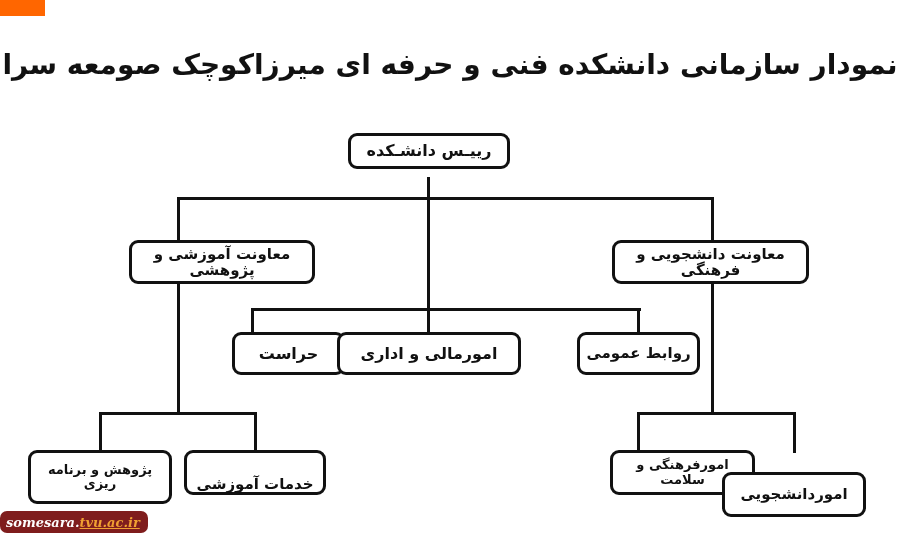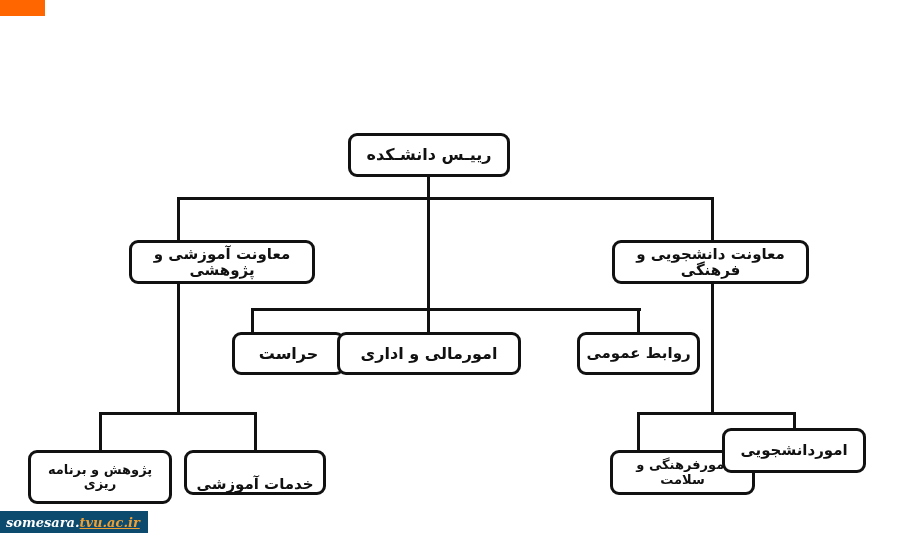--- a/index.html
+++ b/index.html
@@ -70,41 +70,42 @@
     white-space: nowrap;
   }
 </style>
 </head>
 <body>
 
 <div class="stage">
 
   <div class="corner-mark" style="background: rgb(255, 102, 0);"></div>
 
+  <div class="chart-title">نمودار سازمانی  دانشکده فنی و حرفه ای میرزاکوچک صومعه سرا</div>
 
   <div class="line" style="left:427px; top:177px; width:3px; height:157px;"></div>
   <div class="line" style="left:177px; top:197px; width:537px; height:3px;"></div>
   <div class="line" style="left:177px; top:197px; width:3px; height:46px;"></div>
   <div class="line" style="left:711px; top:197px; width:3px; height:46px;"></div>
 
   <div class="line" style="left:251px; top:308px; width:390px; height:3px;"></div>
   <div class="line" style="left:251px; top:308px; width:3px; height:27px;"></div>
   <div class="line" style="left:637px; top:308px; width:3px; height:27px;"></div>
 
   <div class="line" style="left:177px; top:284px; width:3px; height:131px;"></div>
   <div class="line" style="left:99px; top:412px; width:158px; height:3px;"></div>
   <div class="line" style="left:99px; top:412px; width:3px; height:41px;"></div>
   <div class="line" style="left:254px; top:412px; width:3px; height:41px;"></div>
 
   <div class="line" style="left:711px; top:284px; width:3px; height:131px;"></div>
   <div class="line" style="left:637px; top:412px; width:159px; height:3px;"></div>
   <div class="line" style="left:637px; top:412px; width:3px; height:41px;"></div>
   <div class="line" style="left:793px; top:412px; width:3px; height:41px;"></div>
 
-  <div class="node" style="left:348px; top:133px; width:162px; height:44px; font-size:16px;">
+  <div class="node" style="left:348px; top:133px; width:162px; height:36px; font-size:16px;">
     <span>رییـس دانشـکده</span>
   </div>
 
   <div class="node" style="left:85px; top:240px; width:186px; height:44px; font-size:15px;margin-left:44px;">
     <span>معاونت آموزشی و پژوهشی</span>
   </div>
 
   <div class="node" style="left:612px; top:240px; width:197px; height:44px; font-size:15px;">
     <span>معاونت دانشجویی و فرهنگی</span>
   </div>
@@ -126,22 +127,22 @@
   </div>
 
   <div class="node" style="left:184px; top:450px; width:142px; height:45px; font-size:15px;align-items:flex-end;">
     <span>خدمات آموزشی</span>
   </div>
 
   <div class="node" style="left:566px; top:450px; width:145px; height:45px; font-size:13px;margin-left:44px;">
     <span>امورفرهنگی و سلامت</span>
   </div>
 
-  <div class="node" style="left:722px; top:428px; width:144px; height:45px; font-size:15px;">
+  <div class="node" style="left:722px; top:472px; width:144px; height:45px; font-size:15px;">
     <span>اموردانشجویی</span>
   </div>
 
-  <div class="watermark" style="background: #0c4a6e;">
+  <div class="watermark" style="background: #7f1d1d; border-radius: 7px;">
     <span style="color: rgb(253, 253, 253);">somesara.</span>
       <span style="color: rgb(240, 160, 50); text-decoration: underline;">tvu.ac.ir</span>
   </div>
 
 </div>
 
 </body></html>

